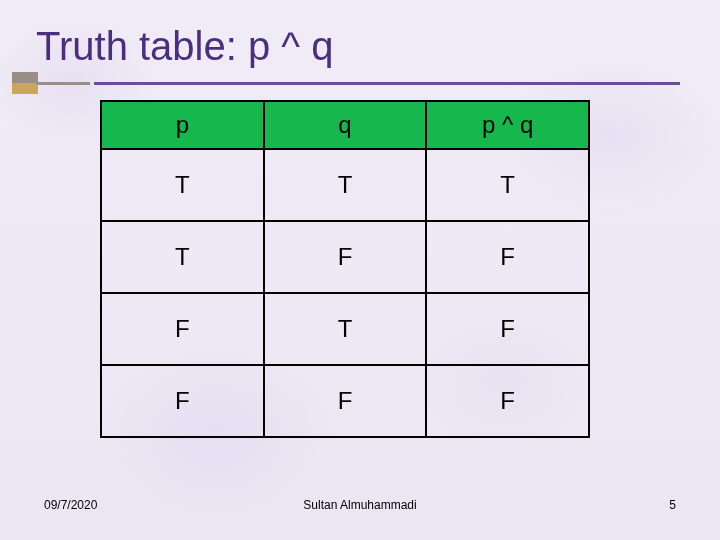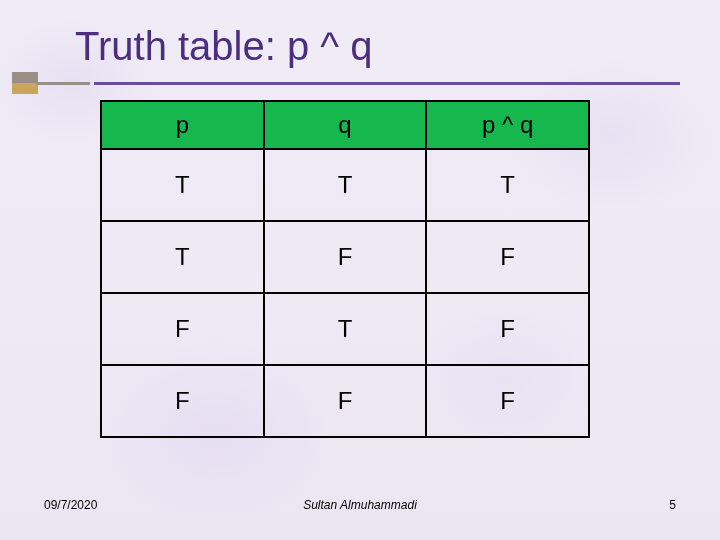--- a/index.html
+++ b/index.html
@@ -23,21 +23,20 @@
       linear-gradient(#f0ecf6, #ece6f3);
   }
 
   
   .title-row {
     position: absolute;
     left: 36px;
     top: 26px;
     right: 40px;
     height: 60px;
-    margin-left: 39px;
   }
   .title-underline {
     position: absolute;
     left: 36px;
     top: 82px;
     right: 40px;
     height: 3px;
     
     background: linear-gradient(to right,
       #9a8f87 0, #9a8f87 54px,
@@ -95,21 +94,20 @@
     color: #000;
   }
   .footer-author {
     position: absolute;
     left: 0;
     right: 0;
     bottom: 28px;
     text-align: center;
     font-size: 12px;
     color: #000;
-    font-style: italic;
   }
   .footer-page {
     position: absolute;
     right: 44px;
     bottom: 28px;
     font-size: 12px;
     color: #000;
   }
 </style>
 </head>

